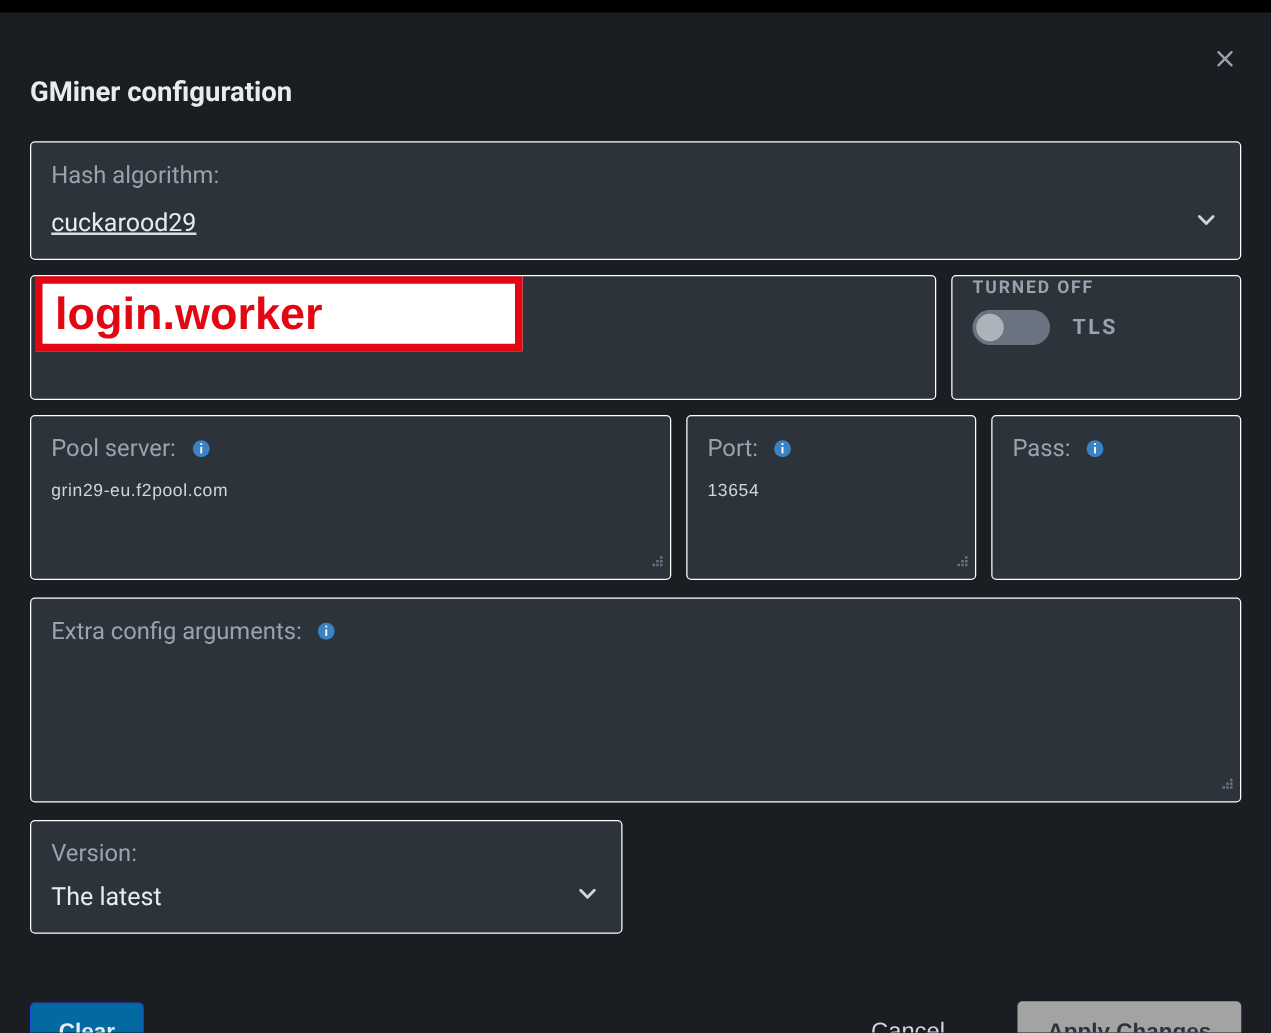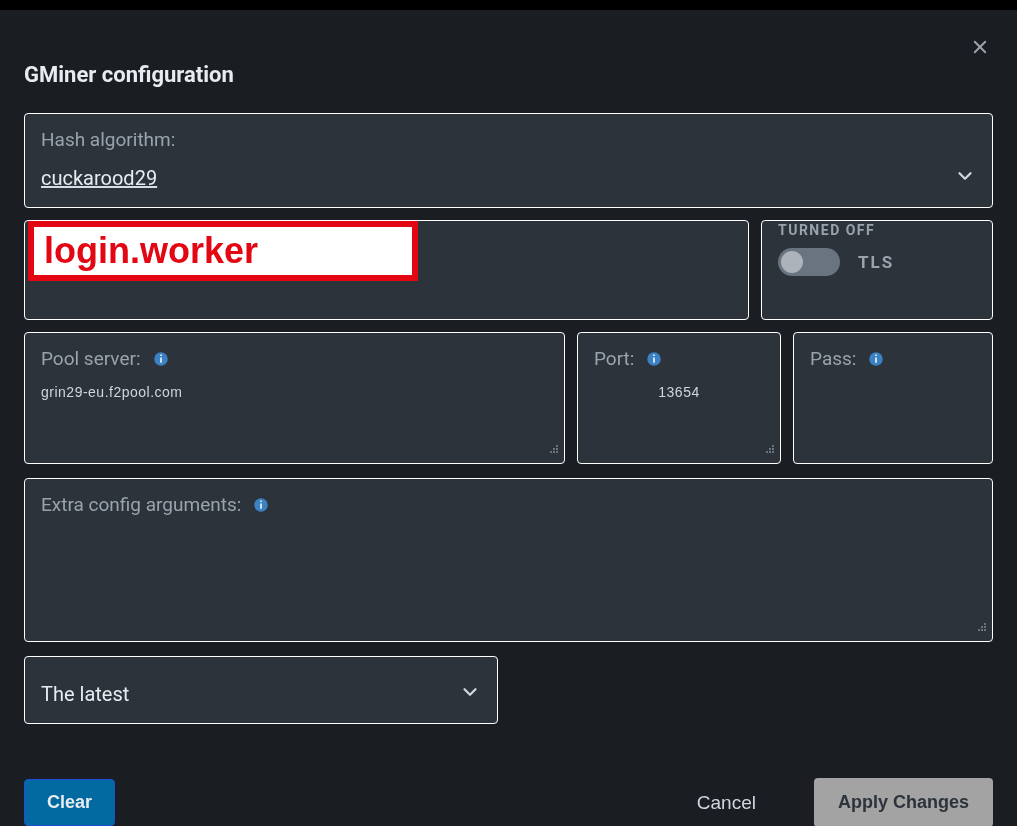--- a/index.html
+++ b/index.html
@@ -103,21 +103,21 @@
   .toggle-knob {
     position:absolute; left:3px; top:3px;
     width:22px; height:22px; border-radius:50%;
     background:#adb3ba;
   }
   .tls-label {
     color:#9aa3ad; font-size:17px; font-weight:700; letter-spacing:2px;
   }
 
   .pool-panel { flex: 1; min-height: 132px; }
-  .port-panel { width: 204px; min-height: 132px; text-align: center; }
+  .port-panel { width: 232px; min-height: 132px; }
   .pass-panel { width: 200px; min-height: 88px; }
 
   .resize-handle {
     position:absolute; right:4px; bottom:4px;
     color:#6a7480;
   }
   .resize-handle svg{ width:12px; height:12px; }
 
   .extra-panel { margin-top:14px; min-height:164px; }
 
@@ -314,20 +314,21 @@
           <rect x="5" y="5" width="2" height="2"></rect>
           <rect x="8" y="5" width="2" height="2"></rect>
           <rect x="2" y="8" width="2" height="2"></rect>
           <rect x="5" y="8" width="2" height="2"></rect>
           <rect x="8" y="8" width="2" height="2"></rect>
         </svg>
     </span>
   </div>
 
   <div class="panel version-panel">
+    <div class="panel-label" style="margin-bottom:6px;">Version:</div>
     <div class="version-select">
       <div class="panel-value">The latest</div>
       <span class="chevron">
         <svg viewBox="0 0 24 24" fill="none" stroke="currentColor" stroke-width="2.5" stroke-linecap="round" stroke-linejoin="round">
           <polyline points="6 9 12 15 18 9"></polyline>
         </svg>
       </span>
     </div>
   </div>
 

